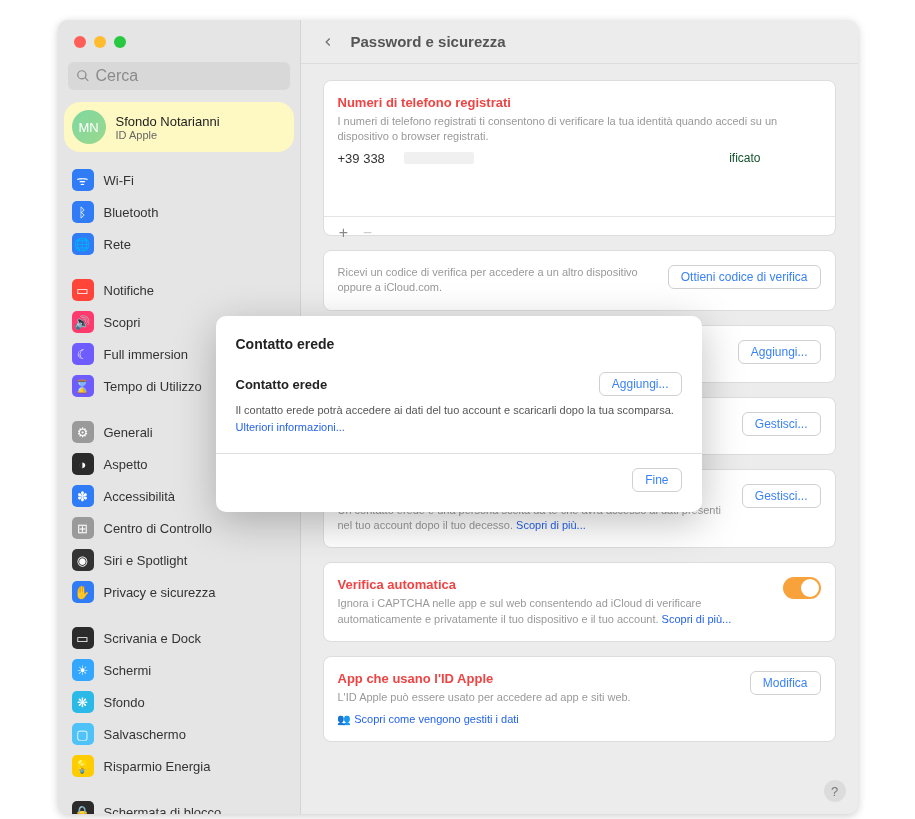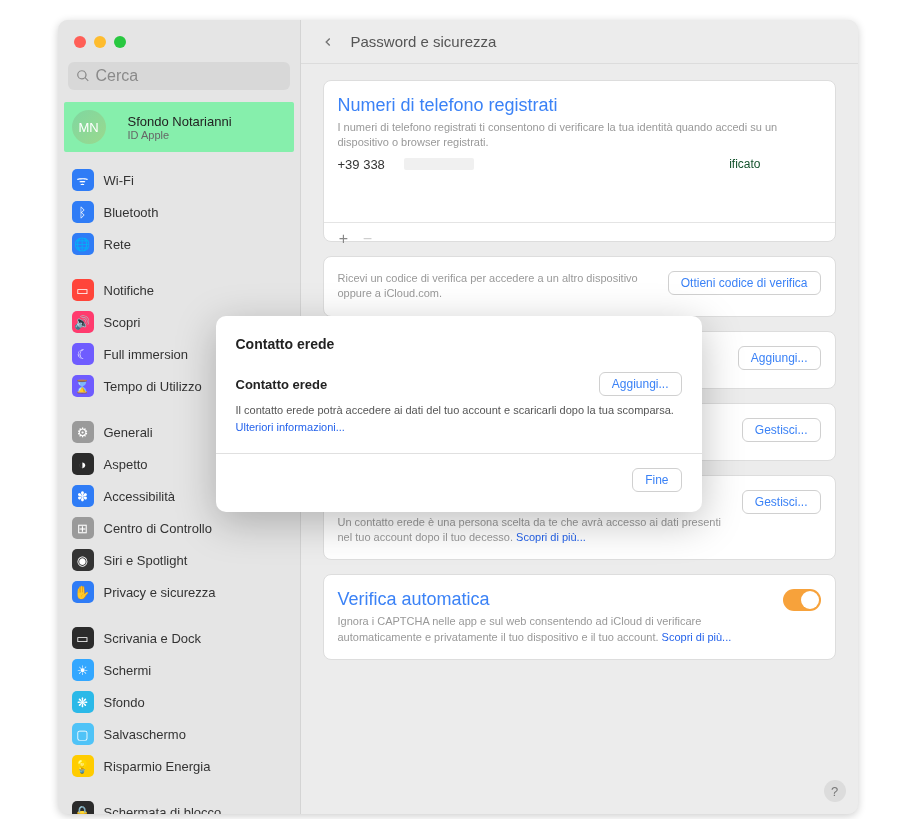--- a/index.html
+++ b/index.html
@@ -4,35 +4,35 @@
 <style>
 * { box-sizing: border-box; margin: 0; padding: 0; font-family: -apple-system, "Helvetica Neue", Arial, sans-serif; }
 body { background: #fff; display: flex; justify-content: center; padding: 20px 0;}
 .window { width: 800px; height: 794px; background: #e8e8e8; border-radius: 10px; overflow: hidden; display: flex; position: relative; box-shadow: 0 2px 8px rgba(0,0,0,.2);}
 .sidebar { width: 243px; background: #e5e5e5; display: flex; flex-direction: column; border-right: 1px solid #d4d4d4;}
 .controls { display: flex; gap: 8px; padding: 16px 0 10px 16px;}
 .dot { width: 12px; height: 12px; border-radius: 50%; }
 .dot.red{background:#ff5f57}.dot.yellow{background:#febc2e}.dot.green{background:#28c840}
 .search { margin: 4px 10px 12px; background:#d8d8d8; border-radius:6px; height:28px; display:flex; align-items:center; padding:0 8px; color:#8a8a8a;}
 .search svg{width:14px;height:14px;margin-right:6px;fill:#8a8a8a}
-.user-row { margin: 0 6px 12px; padding:8px; background:#86efac; border-radius:2px; display:flex; align-items:center; gap:22px;}
+.user-row { margin: 0 6px 12px; padding:8px; background:#fef9c3; border-radius:16px; display:flex; align-items:center; gap:10px;}
 .avatar{width:34px;height:34px;border-radius:50%;background:linear-gradient(135deg,#7fd7a0,#9ad98e);color:#fff;display:flex;align-items:center;justify-content:center;font-size:13px;font-weight:500;}
 .user-row .name{font-size:13px;color:#222}
 .user-row .sub{font-size:11px;color:#666}
 .nav{flex:1;overflow:auto;padding:0 6px}
 .nav-group{margin-bottom:14px}
 .nav-item{display:flex;align-items:center;gap:10px;padding:5px 8px;border-radius:6px;font-size:13px;color:#333;cursor:pointer}
 .nav-icon{width:22px;height:22px;border-radius:5px;display:flex;align-items:center;justify-content:center;color:#fff;font-size:13px}
 .content{flex:1;background:#ececec;display:flex;flex-direction:column}
 .header{height:44px;display:flex;align-items:center;gap:12px;padding:0 16px;border-bottom:1px solid #dcdcdc}
 .back-btn{width:22px;height:22px;display:flex;align-items:center;justify-content:center;cursor:pointer;color:#777}
-.header h1{font-size:15px;font-weight:400;color:#555}
+.header h1{font-size:15px;font-weight:700;color:#555}
 .main{flex:1;overflow:auto;padding:16px 22px;position:relative}
 .card{background:#fff;border-radius:8px;padding:14px;margin-bottom:14px;border:1px solid #ddd}
-.card h3{font-size:18px;font-weight:400;color:#3b82f6;margin-bottom:4px}
+.card h3{font-size:13px;font-weight:700;color:#ef4444;margin-bottom:4px}
 .card p{font-size:11px;color:#999;line-height:1.4}
 .row{display:flex;justify-content:space-between;align-items:flex-start;gap:10px}
 .btn{background:#fff;border:1px solid #d0d0d0;border-radius:6px;padding:4px 12px;font-size:12px;color:#3b82f6;cursor:pointer;white-space:nowrap}
 .pm{display:flex;gap:0;border-top:1px solid #e4e4e4;margin:10px -14px -14px;padding:4px 8px}
 .pm button{width:24px;height:24px;border:none;background:none;font-size:16px;color:#888;cursor:pointer}
 .phone-item{padding:6px 0;font-size:13px;color:#333;display:flex;align-items:center;gap:19px}
 .phone-item .ver{color:#14532d;font-size:12px;margin-left:auto;padding-right:60px}
 .link{color:#2563eb;cursor:pointer}
 .toggle{width:38px;height:22px;border-radius:11px;background:#f7a23b;position:relative;cursor:pointer}
 .toggle::after{content:"";position:absolute;right:2px;top:2px;width:18px;height:18px;border-radius:50%;background:#fff}
@@ -217,20 +217,30 @@
       <div class="card">
         <div class="row">
           <div style="flex:1">
             <h3>Verifica automatica</h3>
             <p><span>Ignora i CAPTCHA nelle app e sul web consentendo ad iCloud di verificare automaticamente e privatamente il tuo dispositivo e il tuo account. </span><span class="link">Scopri di più...</span></p>
           </div>
           <div class="toggle"></div>
         </div>
       </div>
 
+      <div class="card">
+        <div class="row">
+          <div style="flex:1">
+            <h3>App che usano l'ID Apple</h3>
+            <p>L'ID Apple può essere usato per accedere ad app e siti web.</p>
+            <p style="margin-top:6px;color:#2563eb"><span>👥 </span><span class="link">Scopri come vengono gestiti i dati</span></p>
+          </div>
+          <button class="btn">Modifica</button>
+        </div>
+      </div>
 
       <div class="help">?</div>
     </div>
   </div>
 
   <div class="modal">
     <h2>Contatto erede</h2>
     <div class="mrow">
       <h3>Contatto erede</h3>
       <button class="btn">Aggiungi...</button>

